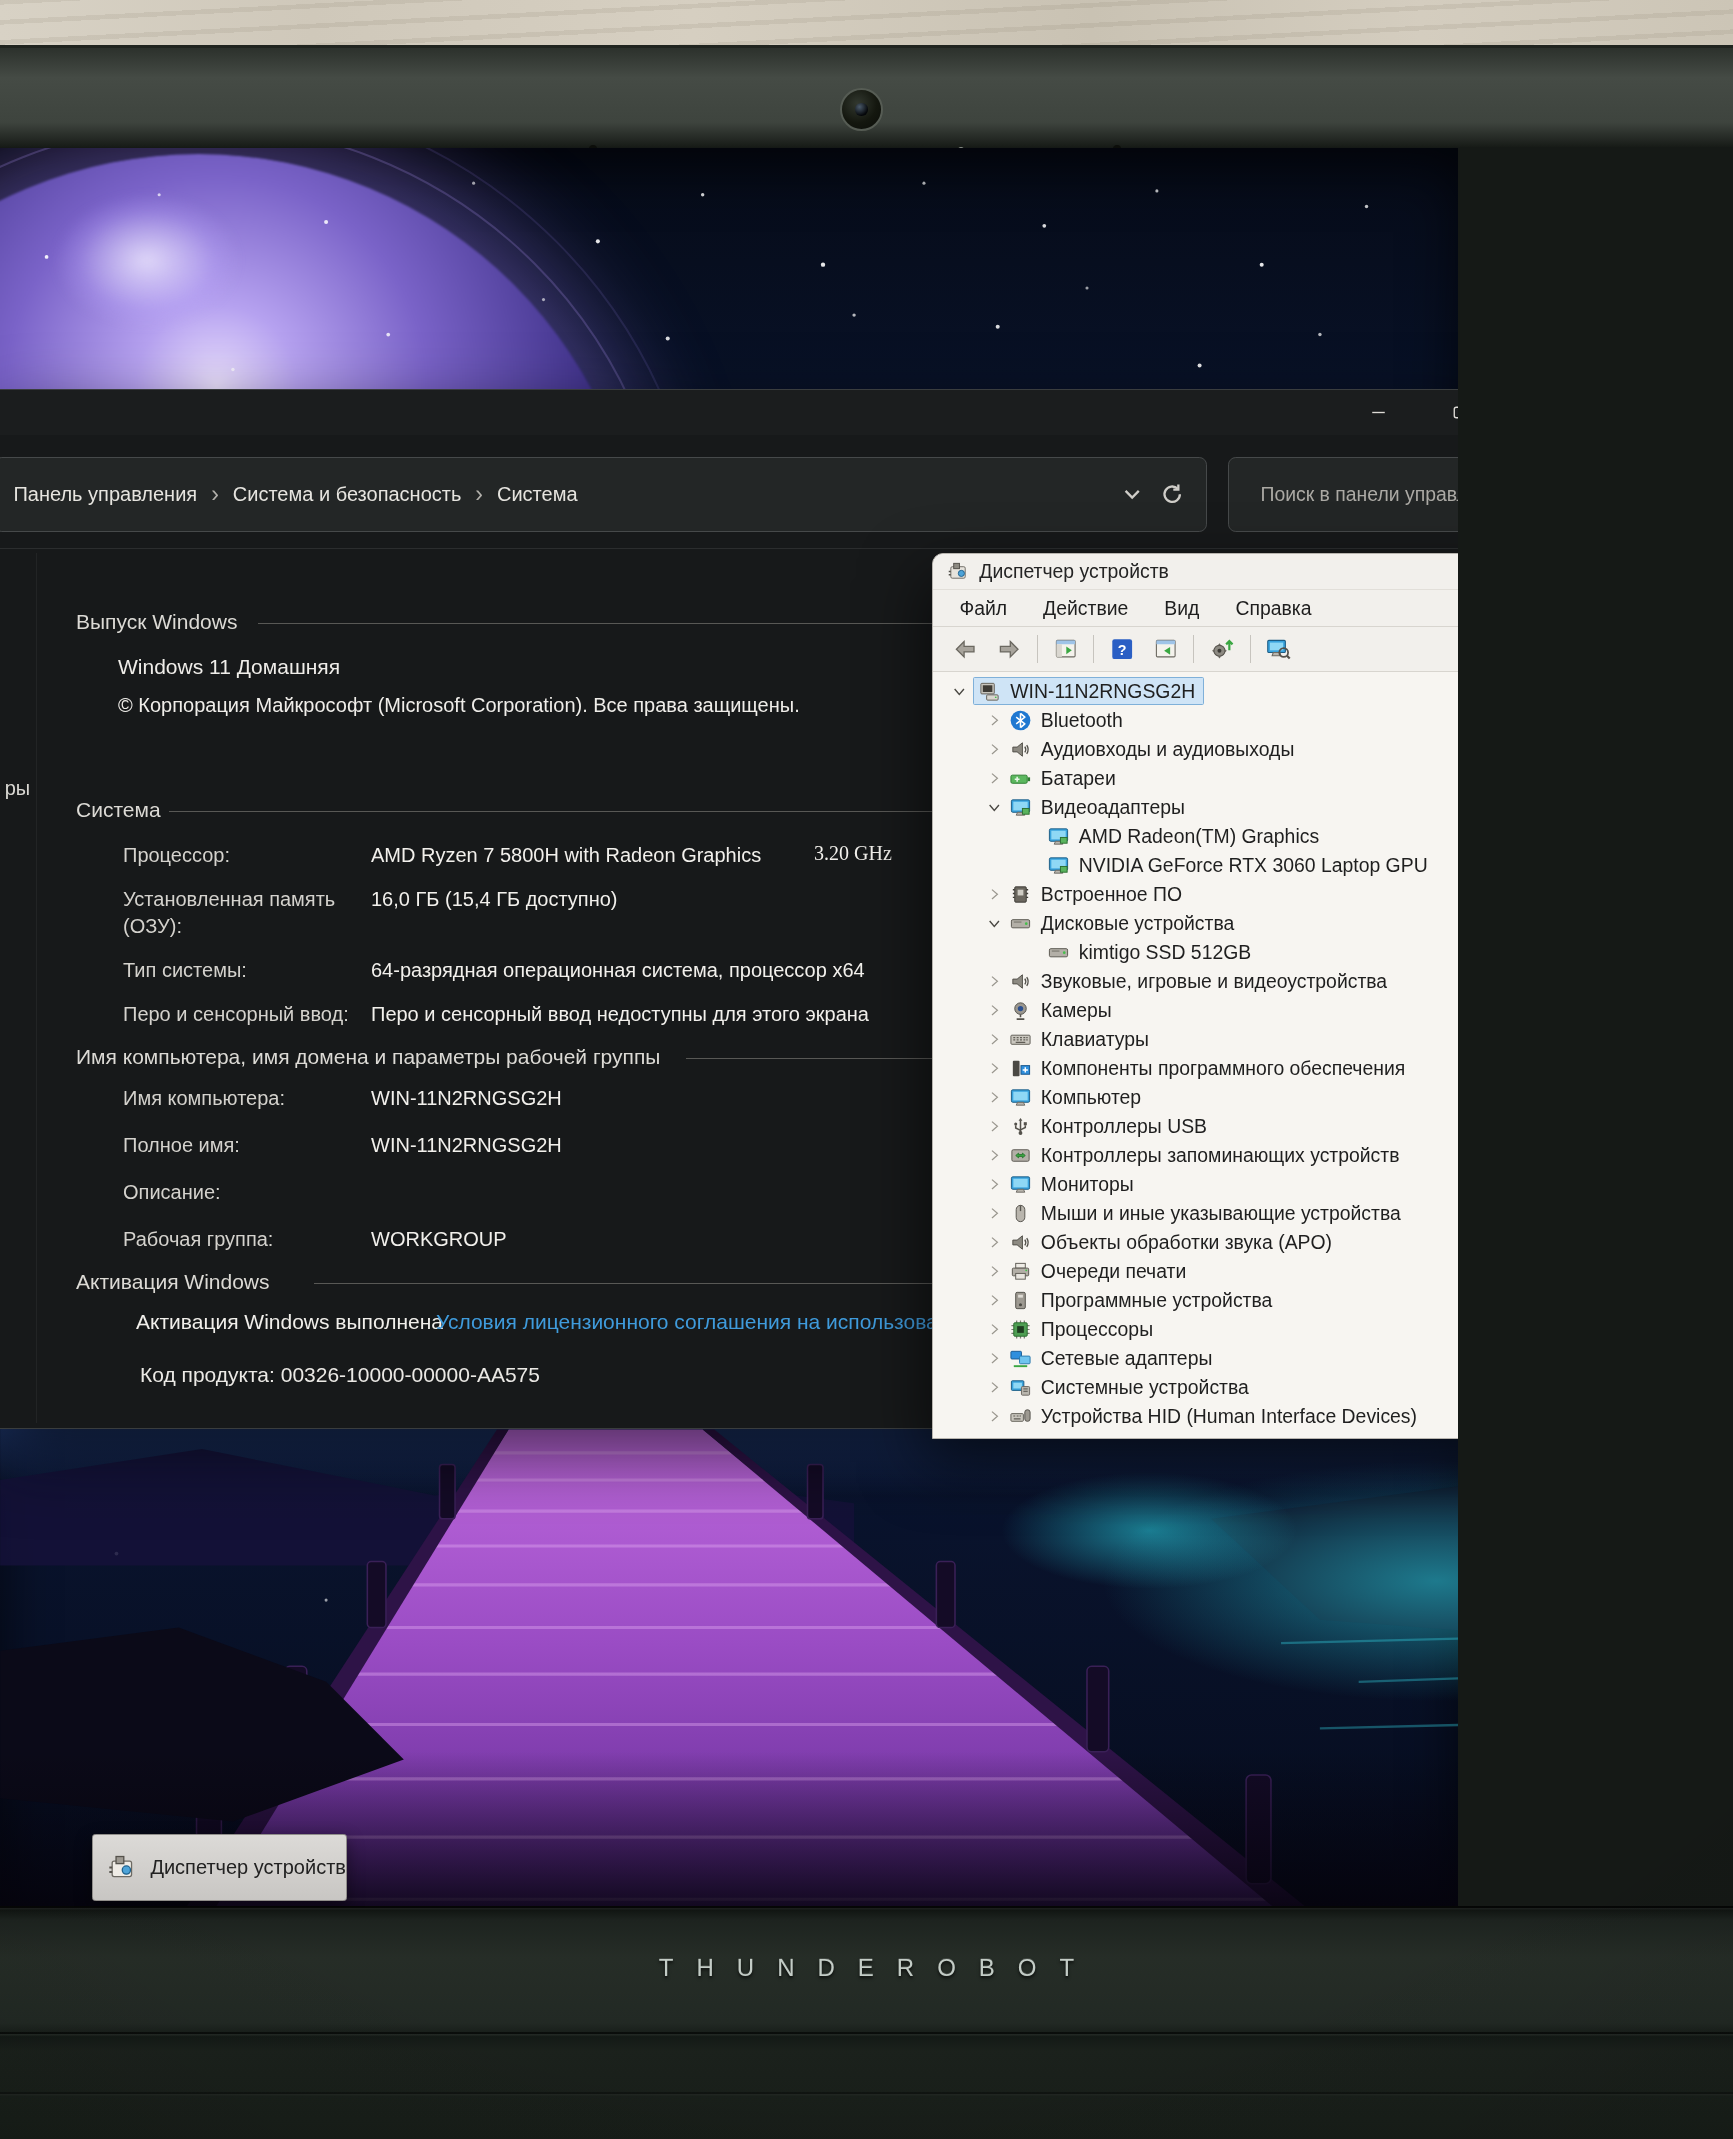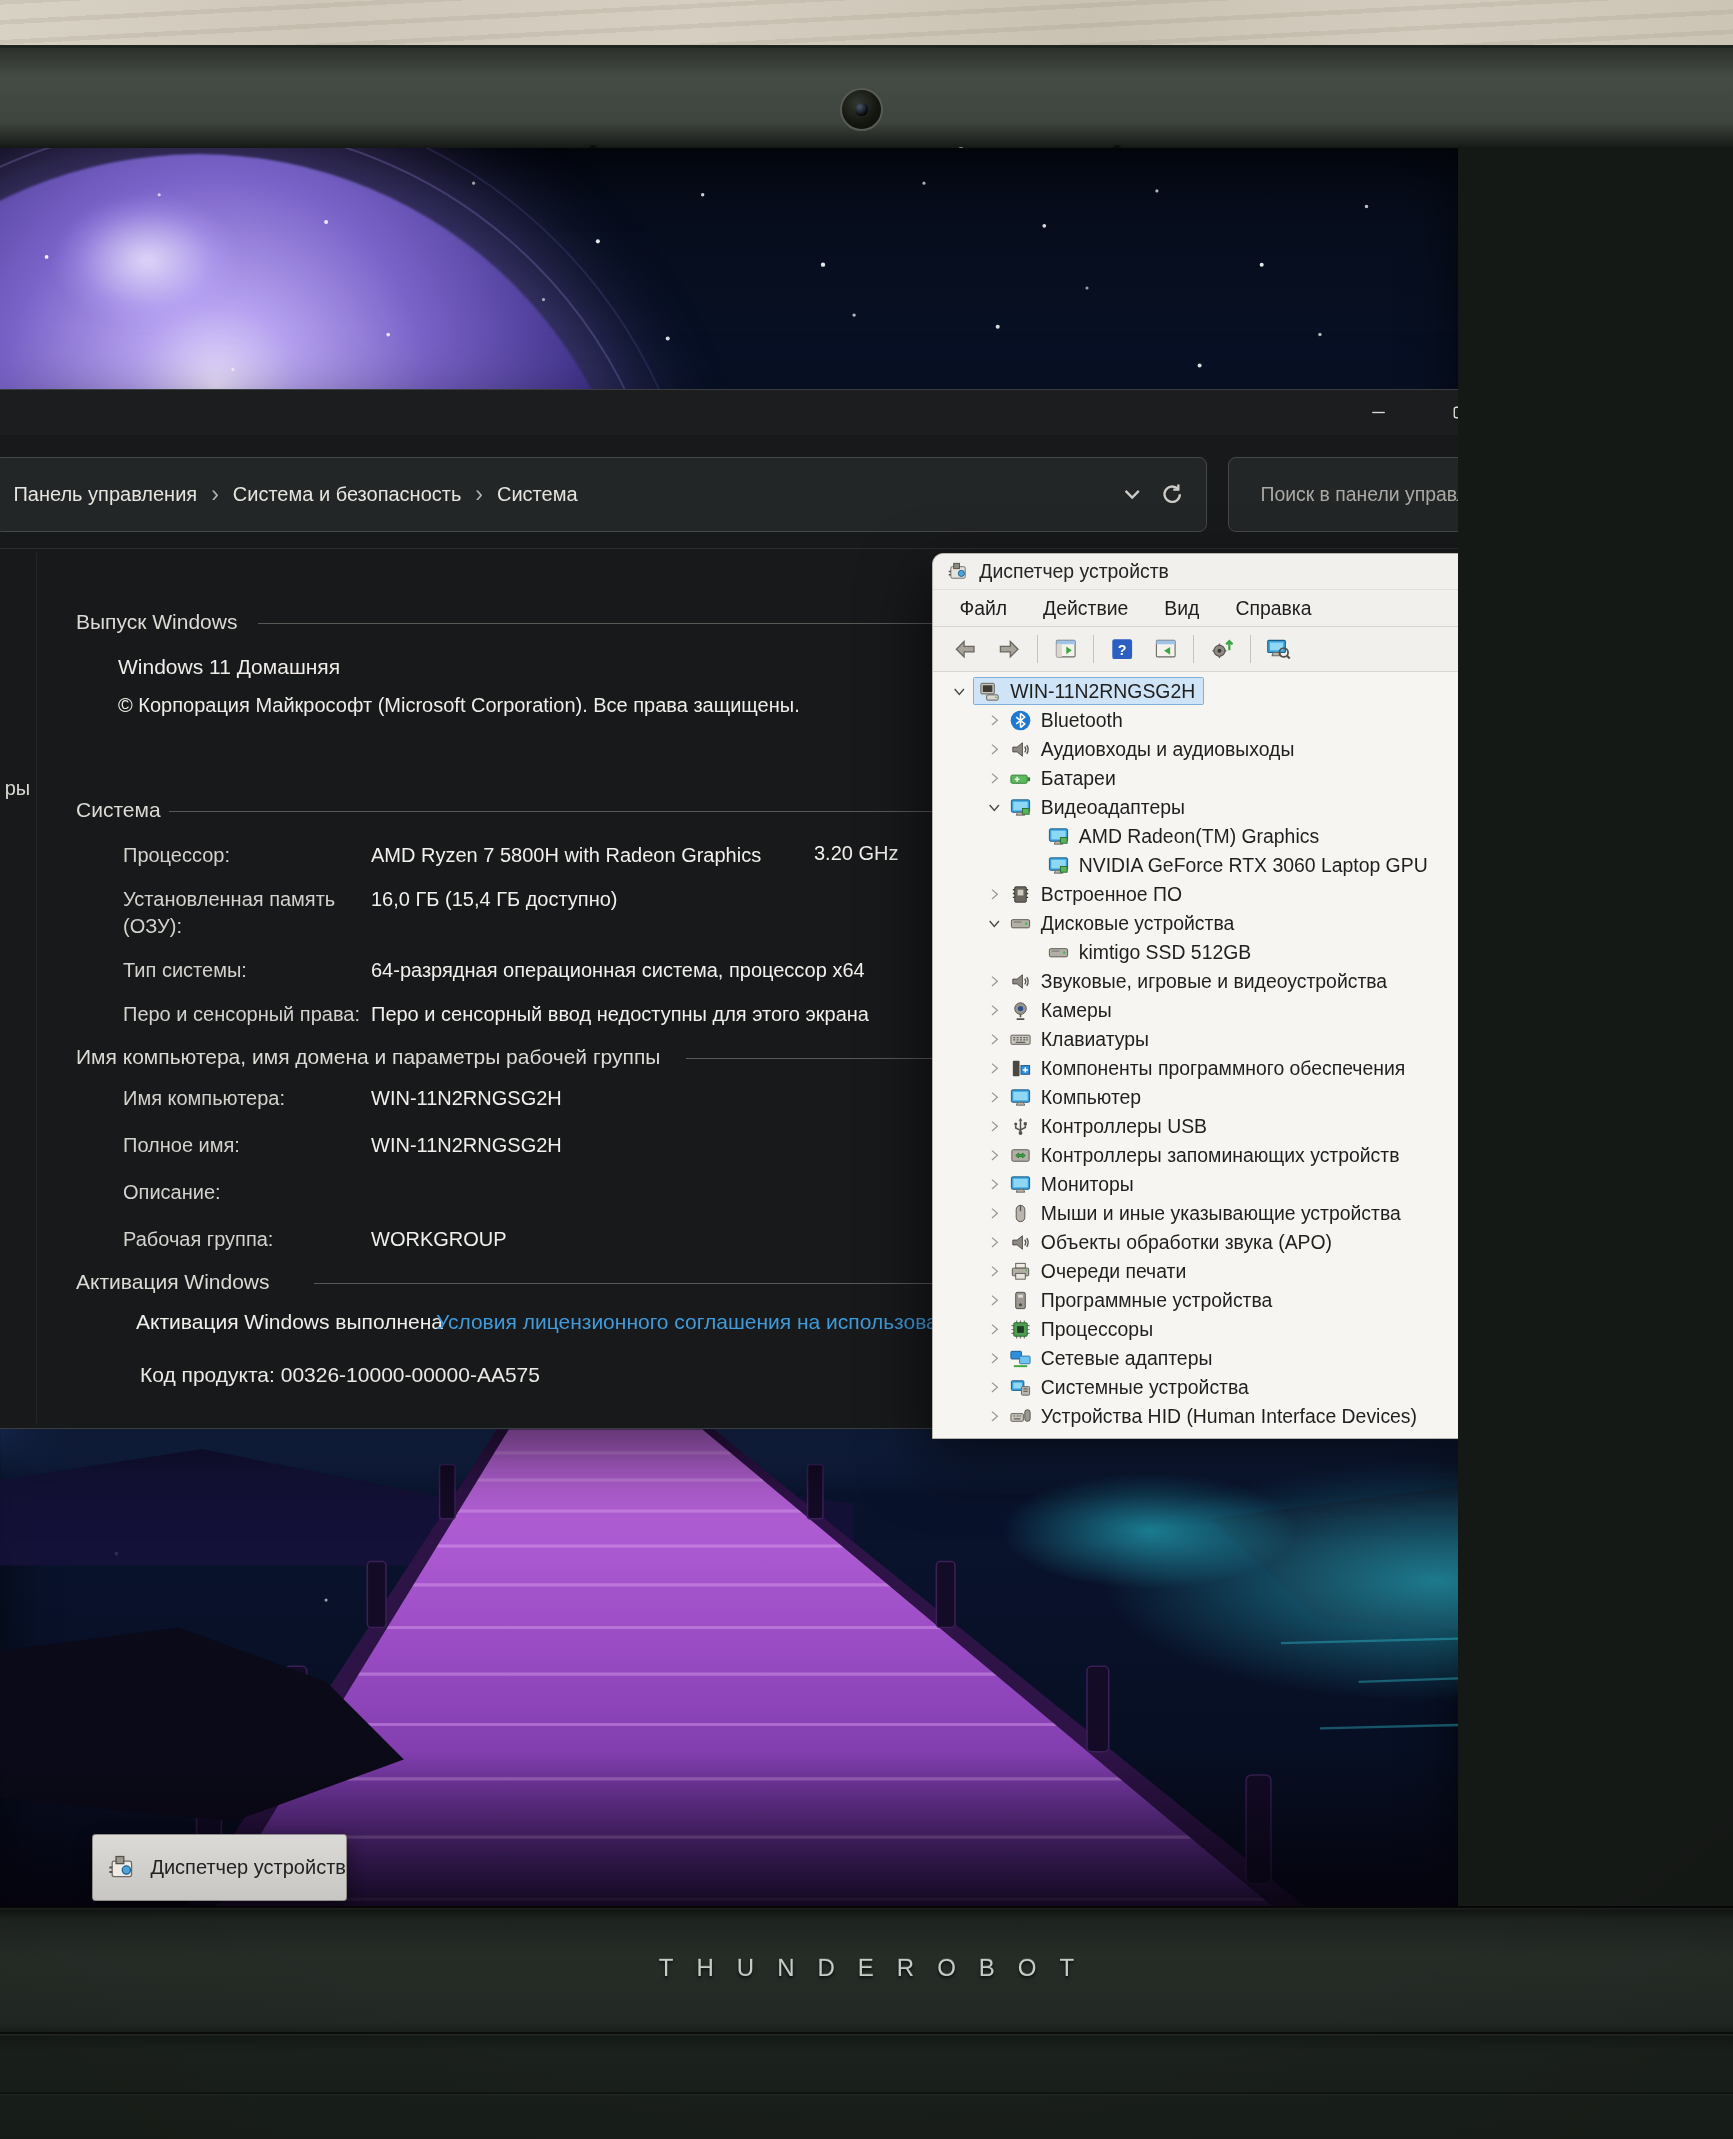--- a/index.html
+++ b/index.html
@@ -70,21 +70,21 @@
   .nav-frag{position:absolute;left:4.7px;top:387px;font-size:20px;color:#dad8d3;}
   .cp-content{position:absolute;left:0;top:158px;width:100%;height:882px;}
   .cp-page-title{position:absolute;left:78px;top:14px;font-size:27px;font-weight:400;color:#f1efeb;}
   .cp-section-h{position:absolute;font-size:21px;color:#dcdad5;white-space:nowrap;}
   .cp-rule{position:absolute;height:0.8px;background:#6f6d69;opacity:.75;}
   .cp-line{position:absolute;font-size:21px;color:#efede9;white-space:nowrap;}
   .cp-rows{position:absolute;display:flex;flex-direction:column;}
   .cp-row{display:flex;align-items:flex-start;}
   .cp-label{width:248px;flex:none;font-size:20px;color:#d4d2cd;line-height:1.35;}
   .cp-value{font-size:20px;color:#f2f0ec;padding-left:0;line-height:1.35;white-space:nowrap;}
-  .cp-extra{position:absolute;left:691px;font-size:20px;color:#f2f0ec;}
+  .cp-extra{position:absolute;left:691px;font-size:20px;color:#f2f0ec;font-family:Liberation Serif, serif;}
   .rows-sys .cp-row{margin-bottom:17px;}
   .rows-name .cp-row{margin-bottom:20px;}
   .cp-act-status{position:absolute;left:136px;font-size:21px;color:#f1efeb;white-space:nowrap;}
   .cp-act-link{position:absolute;left:436px;font-size:21px;color:#3f9bdc;white-space:nowrap;}
   .cp-product{position:absolute;left:140px;font-size:21px;color:#ebe9e5;white-space:nowrap;}
   .help-circle{position:absolute;left:1544px;top:410px;width:29.5px;height:29.5px;border-radius:50%;z-index:30;
         background:#1f7ad4;color:#fff;font-size:20px;font-weight:bold;display:flex;align-items:center;justify-content:center;
         box-shadow:0 2.3px 6.2px rgba(0,0,0,.5);border:none;}
   
   .dm-window{position:absolute;left:932px;top:405px;width:823px;height:886px;z-index:20;
@@ -310,21 +310,21 @@
             </div>
             <div class="cp-row">
               <span class="cp-label">Установленная память (ОЗУ):</span>
               <span class="cp-value">16,0 ГБ (15,4 ГБ доступно)</span>
             </div>
             <div class="cp-row">
               <span class="cp-label">Тип системы:</span>
               <span class="cp-value">64-разрядная операционная система, процессор x64</span>
             </div>
             <div class="cp-row">
-              <span class="cp-label">Перо и сенсорный права:</span>
+              <span class="cp-label">Перо и сенсорный ввод:</span>
               <span class="cp-value">Перо и сенсорный ввод недоступны для этого экрана</span>
             </div>
           </div>
 
         <div class="cp-section-h" style="left:76px;top:497px">Имя компьютера, имя домена и параметры рабочей группы</div>
         <div class="cp-rule" style="left:686px;top:510px;width:832px"></div>
         <div class="cp-rows rows-name" style="left:123px;top:537px;width:932px;position:absolute">
             <div class="cp-row">
               <span class="cp-label">Имя компьютера:</span>
               <span class="cp-value">WIN-11N2RNGSG2H</span>

